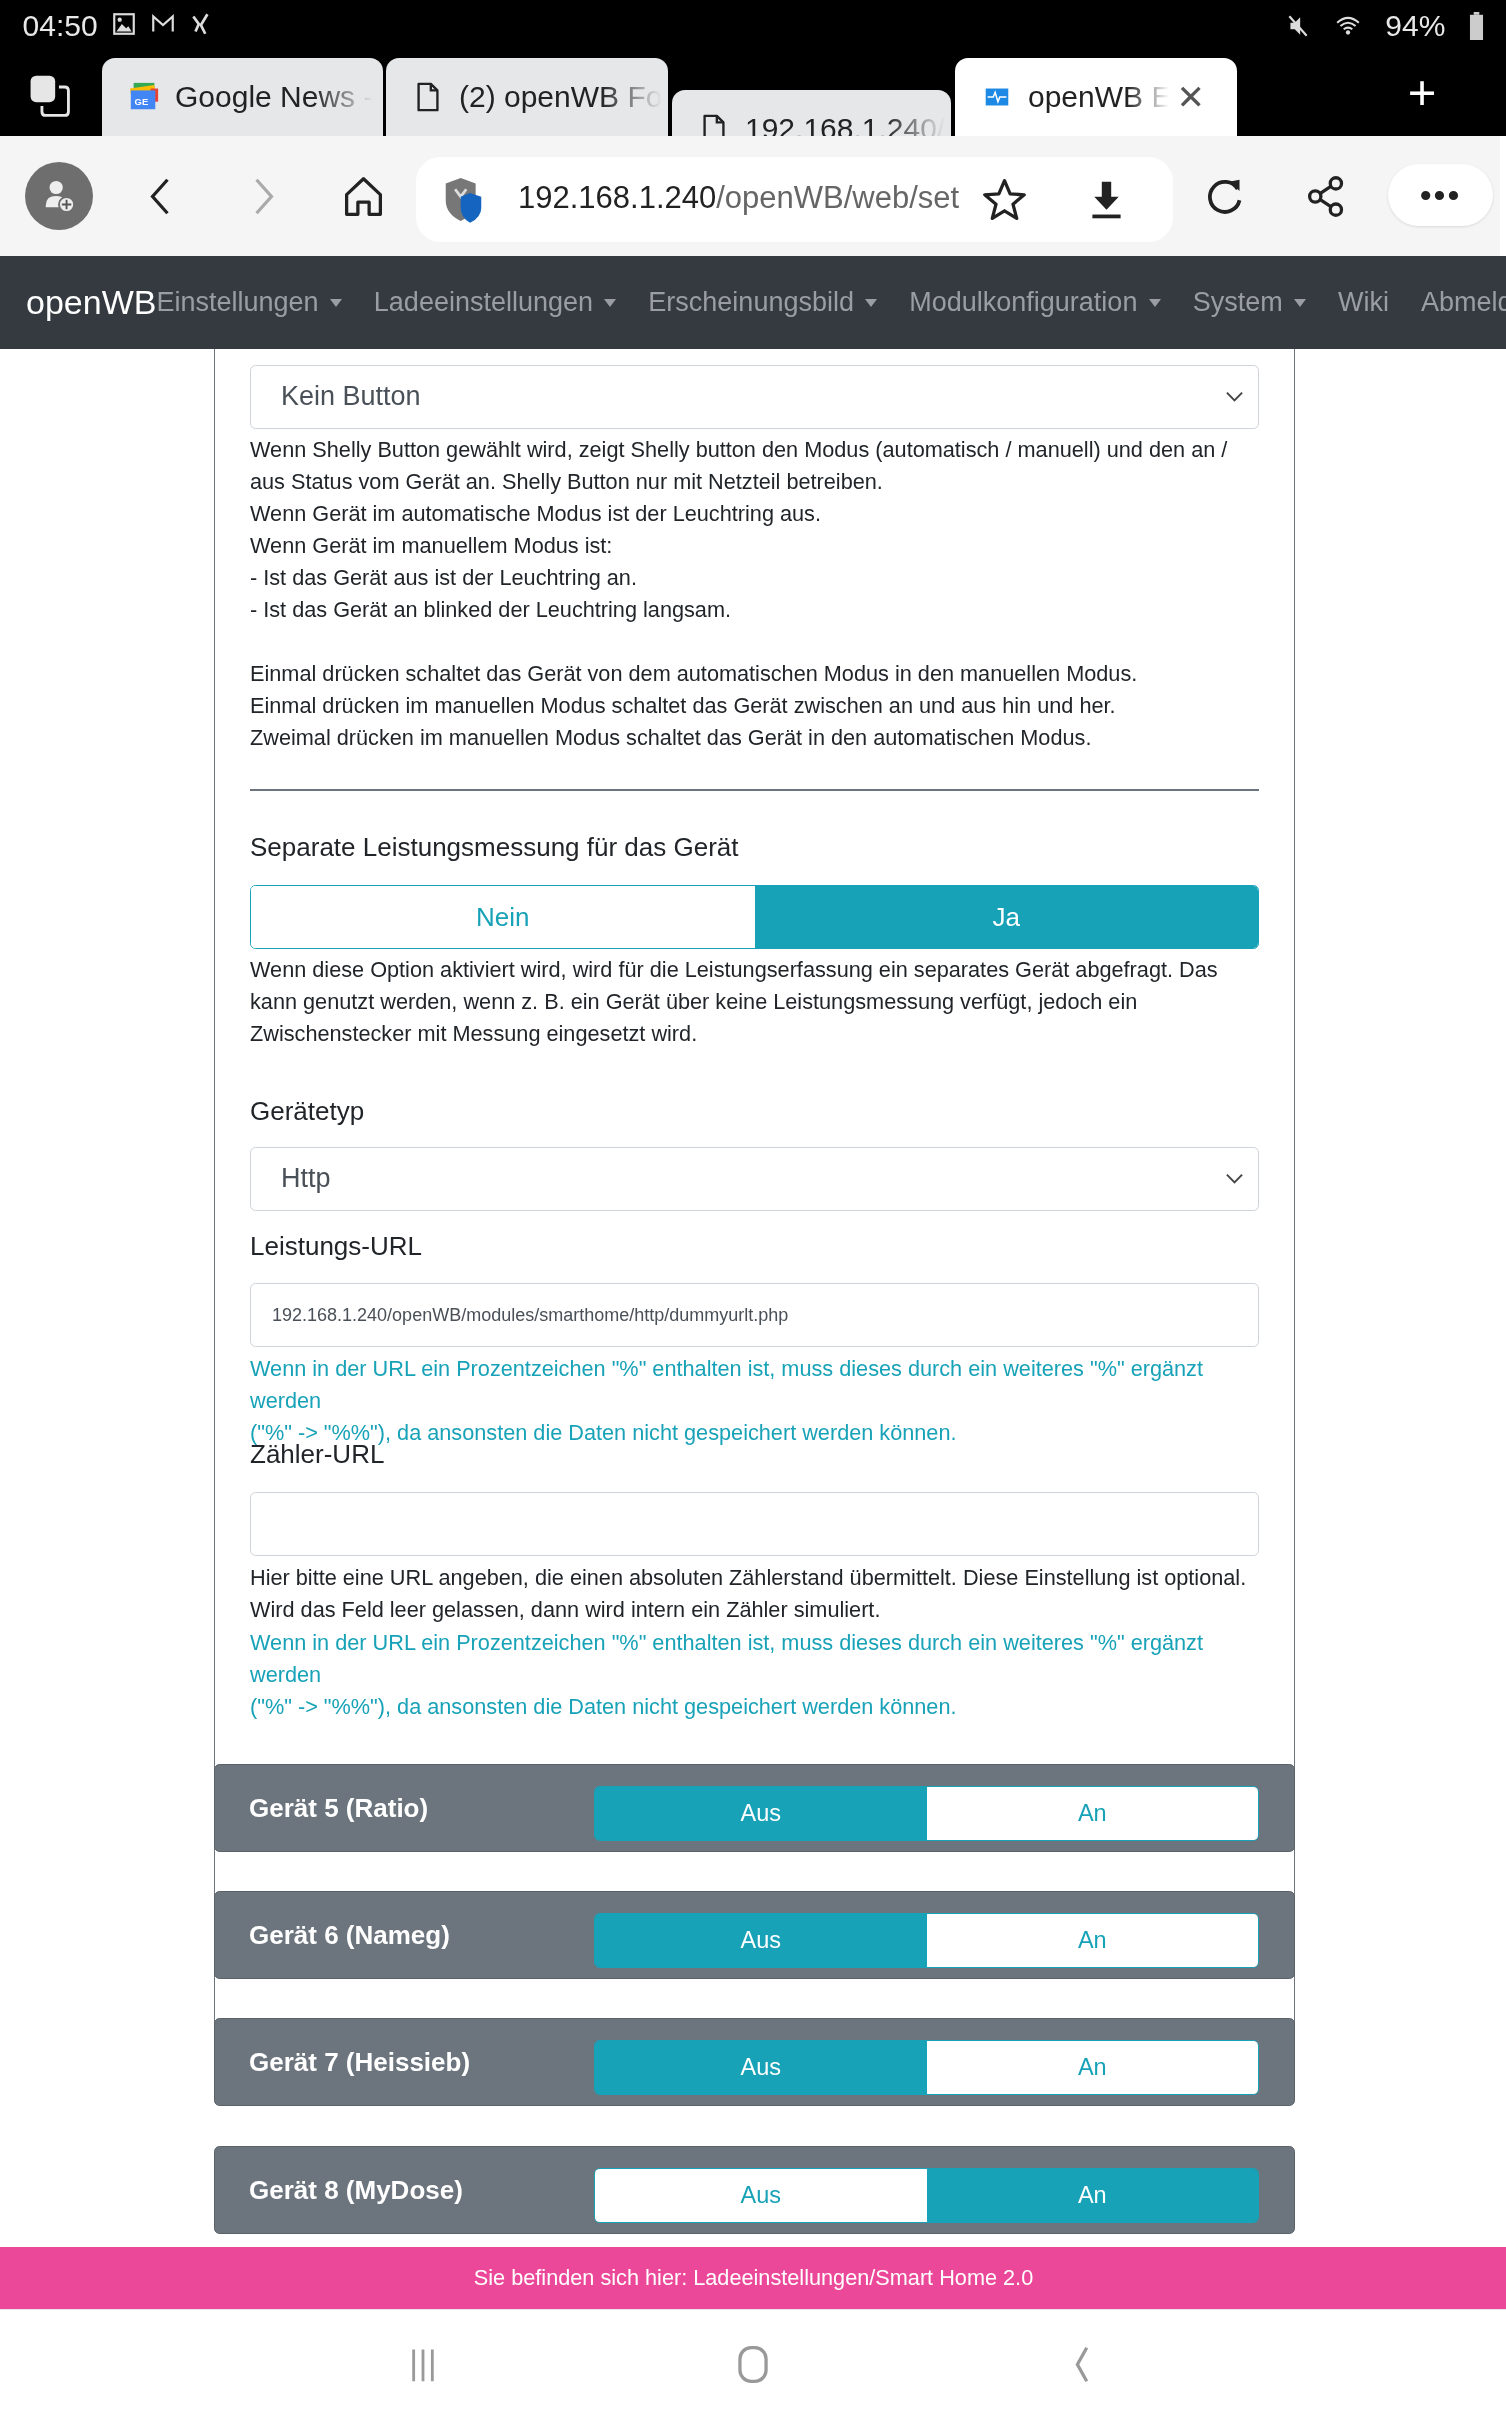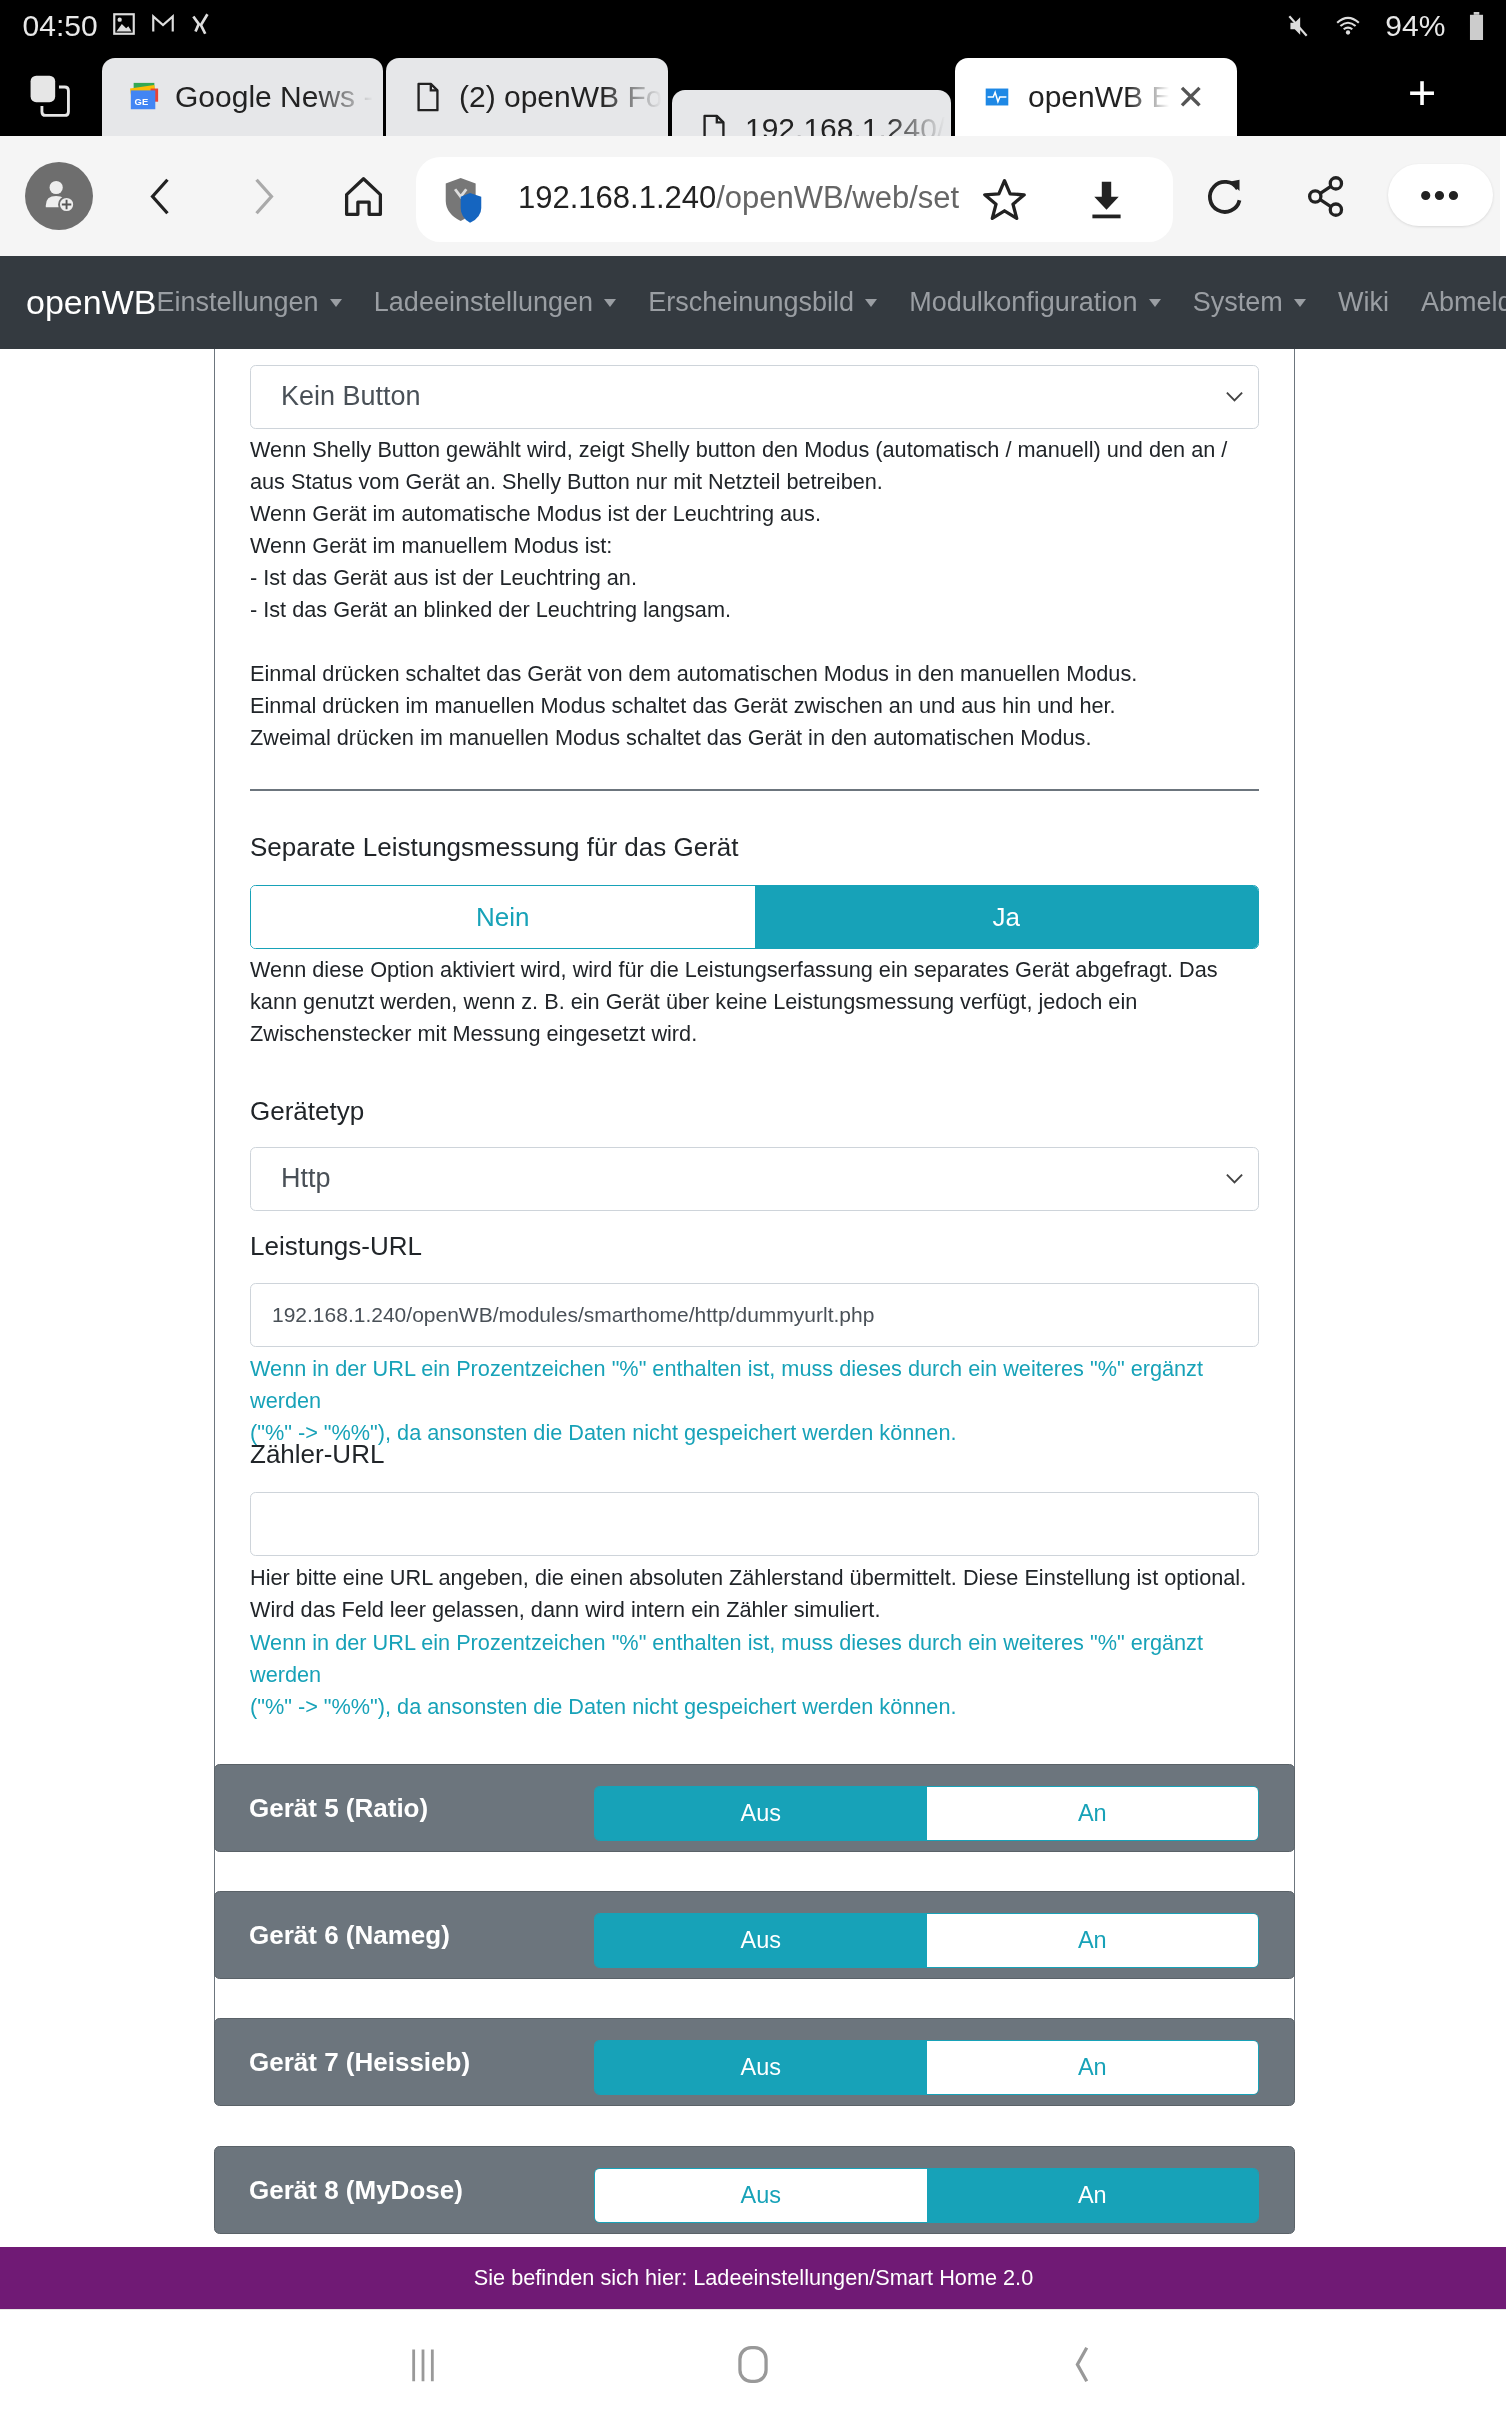--- a/index.html
+++ b/index.html
@@ -47,29 +47,29 @@
   .inner { position: absolute; left: 250px; width: 1009px; }
   .select { position: absolute; left: 250px; width: 1009px; height: 64px; border: 1.9px solid #ced4da; border-radius: 5.6px; background: #fff; font-size: 27px; color: #495057; padding-left: 30px; line-height: 60px; }
   .select .chev { position: absolute; right: 13px; top: 21px; width: 21px; height: 19px; }
   .help { font-size: 21.7px; line-height: 32px; color: #212529; }
   .help.info { color: #17a2b8; }
   .label { font-size: 26px; color: #212529; }
   .hr { position: absolute; left: 250px; width: 1009px; height: 0; border-top: 2.8px solid #6c757d; }
   .btngroup { position: absolute; display: flex; border: 1.9px solid #17a2b8; border-radius: 5.6px; overflow: hidden; }
   .btngroup .opt { flex: 1; display: flex; align-items: center; justify-content: center; font-size: 26px; color: #17a2b8; background: #fff; }
   .btngroup .opt.on { background: #17a2b8; color: #fff; }
-  .input { position: absolute; left: 250px; width: 1009px; height: 64px; border: 1.9px solid #ced4da; border-radius: 5.6px; background: #fff; font-size: 21px; color: #495057; padding-left: 21px; line-height: 60px; font-family: "Liberation Sans", sans-serif; }
+  .input { position: absolute; left: 250px; width: 1009px; height: 64px; border: 1.9px solid #ced4da; border-radius: 5.6px; background: #fff; font-size: 18px; color: #495057; padding-left: 21px; line-height: 60px; font-family: "Liberation Sans", sans-serif; }
 
   .device-card { position: absolute; left: 214px; width: 1081px; height: 88px; background: #6c757d; border: 1.9px solid #5a6268; border-radius: 5.6px; }
   .device-card .dname { position: absolute; left: 34px; top: 28px; color: #fff; font-size: 26px; font-weight: bold; }
   .device-card .btngroup { left: 379px; top: 21px; width: 665px; height: 55px; }
   .device-card .btngroup .opt { font-size: 23.5px; }
 
   
-  .footer { position: absolute; left: 0; top: 2247px; width: 1507px; height: 62px; background: #701a75; color: #fff; font-size: 21.7px; display: flex; align-items: center; justify-content: center; }
+  .footer { position: absolute; left: 0; top: 2247px; width: 1507px; height: 62px; background: #ec4899; color: #fff; font-size: 21.7px; display: flex; align-items: center; justify-content: center; }
 
   
   .androidnav { position: absolute; left: 0; top: 2309px; width: 1507px; height: 102px; background: #fff; border-top: 1.9px solid #e6e6e6; }
   .an-btn { position: absolute; top: 28px; width: 56px; height: 53px; }
 </style>
 </head>
 <body>
 
 <div class="statusbar">
   <span class="time">04:50</span>

